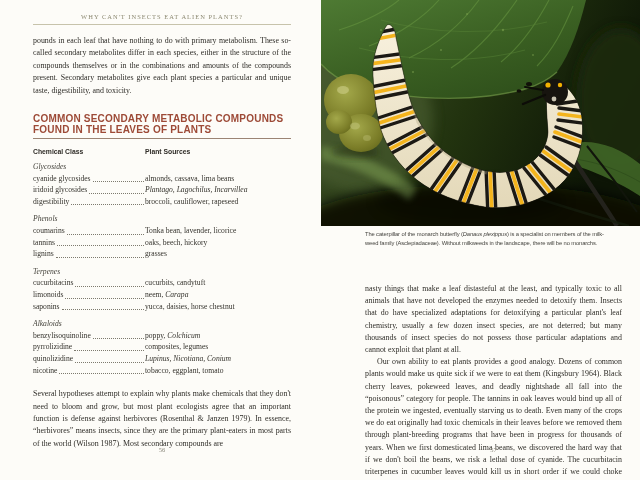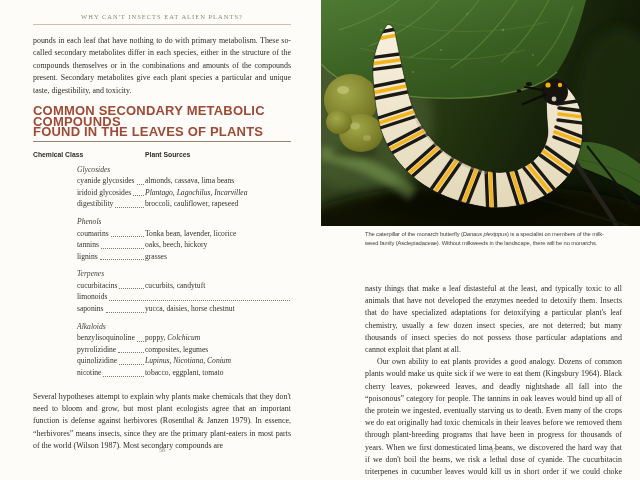--- a/index.html
+++ b/index.html
@@ -17,31 +17,31 @@
     font-variant:small-caps;text-transform:uppercase;
   }
   .head-rule{height:1px;background:#c7c3ab;margin-top:4px;}
   .para{
     font-size:7.9px;line-height:12.4px;text-align:justify;
     color:#2f2d28;
   }
   .para.top{margin-top:10px;}
   .para.bottom{margin-top:12px;}
   .tbl-title{
-    margin-top:9px;
+    margin-top:17px;
     font-family:"Liberation Sans",sans-serif;font-weight:bold;
-    font-size:13px;line-height:10.5px;letter-spacing:.2px;color:#9d4a37;
+    font-size:10px;line-height:10.5px;letter-spacing:.2px;color:#9d4a37;
   }
   .tbl-rule{height:1px;background:#9b8474;margin-top:3px;}
   .tbl-headers{display:flex;margin-top:9px;
     font-family:"Liberation Sans",sans-serif;font-weight:bold;
     font-size:6.8px;color:#2f2c27;}
   .th1{flex:1;}
   .th2{width:146px;flex:none;}
-  .t-group{margin-top:6px;margin-left:44px;}
+  .t-group{margin-top:6px;}
   .t-group-name{font-style:italic;font-size:7.6px;line-height:11.6px;color:#45433c;}
   .t-row{display:flex;align-items:baseline;line-height:11.6px;font-size:7.6px;color:#34322c;}
   .t-class{white-space:nowrap;}
   .t-leader{flex:1;border-bottom:1px dotted #7d7a6e;margin:0 1px 2px 2px;align-self:flex-end;}
   .t-source{width:146px;flex:none;white-space:nowrap;overflow:hidden;}
   .pagenum{
     position:absolute;top:446px;text-align:center;
     font-size:6.5px;color:#8b887c;
   }
   .pagenum.left{left:33px;width:258px;}
@@ -119,20 +119,21 @@
       <div class="t-group">
         <div class="t-group-name">Terpenes</div>
         <div class="t-row">
           <span class="t-class">cucurbitacins</span>
           <span class="t-leader"></span>
           <span class="t-source"><span>cucurbits, candytuft</span></span>
         </div>
         <div class="t-row">
           <span class="t-class">limonoids</span>
           <span class="t-leader"></span>
+          <span class="t-source"><span>neem, </span><i>Carapa</i></span>
         </div>
         <div class="t-row">
           <span class="t-class">saponins</span>
           <span class="t-leader"></span>
           <span class="t-source"><span>yucca, daisies, horse chestnut</span></span>
         </div>
       </div>
       <div class="t-group">
         <div class="t-group-name">Alkaloids</div>
         <div class="t-row">

